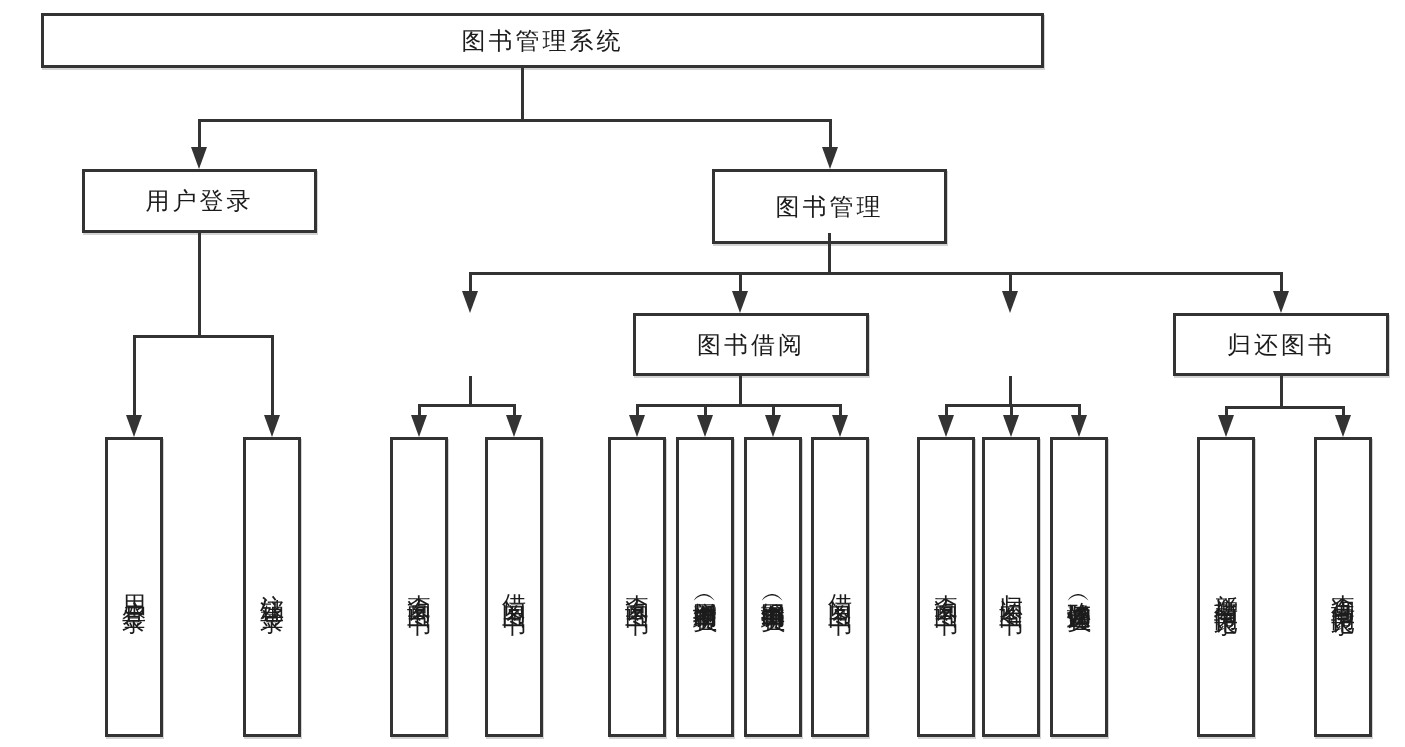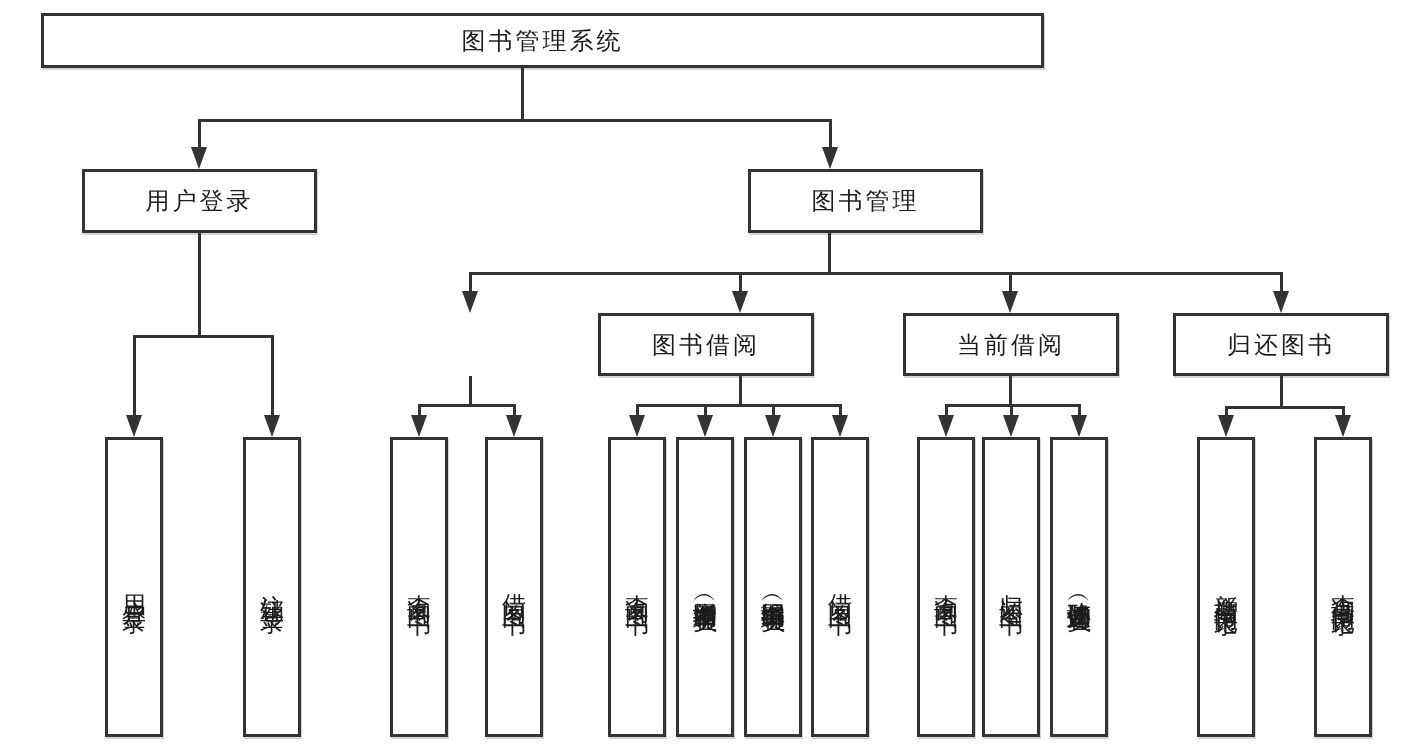--- a/index.html
+++ b/index.html
@@ -73,21 +73,21 @@
   <div class="vline" style="left:521px;top:68px;height:52px;"></div>
   <div class="hline" style="left:198px;top:119px;width:634px;"></div>
   <div class="vline" style="left:198px;top:119px;height:30px;"></div>
   <div class="vline" style="left:829px;top:119px;height:30px;"></div>
   <div class="arrow" style="left:191px;top:147px;"></div>
   <div class="arrow" style="left:822px;top:147px;"></div>
 
   <div class="node" style="left:82px;top:169px;width:235px;height:64px;">
     <span>用户登录</span>
   </div>
-  <div class="node" style="left:712px;top:169px;width:235px;height:64px;margin-left:36px;">
+  <div class="node" style="left:712px;top:169px;width:235px;height:75px;">
     <span>图书管理</span>
   </div>
 
   <div class="vline" style="left:198px;top:233px;height:103px;"></div>
   <div class="hline" style="left:133px;top:335px;width:141px;"></div>
   <div class="vline" style="left:133px;top:335px;height:82px;"></div>
   <div class="vline" style="left:271px;top:335px;height:82px;"></div>
   <div class="arrow" style="left:126px;top:415px;"></div>
   <div class="arrow" style="left:264px;top:415px;"></div>
 
@@ -95,25 +95,22 @@
   <div class="hline" style="left:469px;top:272px;width:814px;"></div>
   <div class="vline" style="left:469px;top:272px;height:22px;"></div>
   <div class="vline" style="left:739px;top:272px;height:22px;"></div>
   <div class="vline" style="left:1009px;top:272px;height:22px;"></div>
   <div class="vline" style="left:1280px;top:272px;height:22px;"></div>
   <div class="arrow" style="left:462px;top:291px;"></div>
   <div class="arrow" style="left:732px;top:291px;"></div>
   <div class="arrow" style="left:1002px;top:291px;"></div>
   <div class="arrow" style="left:1273px;top:291px;"></div>
 
-  <div class="node" style="left:598px;top:313px;width:216px;height:63px;">
+  <div class="node" style="left:633px;top:313px;width:236px;height:63px;">
     <span>图书借阅</span>
-  </div>
-  <div class="node" style="left:903px;top:313px;width:216px;height:63px;">
-    <span>当前借阅</span>
   </div>
   <div class="node" style="left:1173px;top:313px;width:216px;height:63px;">
     <span>归还图书</span>
   </div>
 
   <div class="vline" style="left:469px;top:376px;height:29px;"></div>
   <div class="hline" style="left:418px;top:404px;width:98px;"></div>
   <div class="vline" style="left:418px;top:404px;height:14px;"></div>
   <div class="vline" style="left:513px;top:404px;height:14px;"></div>
   <div class="arrow" style="left:411px;top:415px;"></div>

